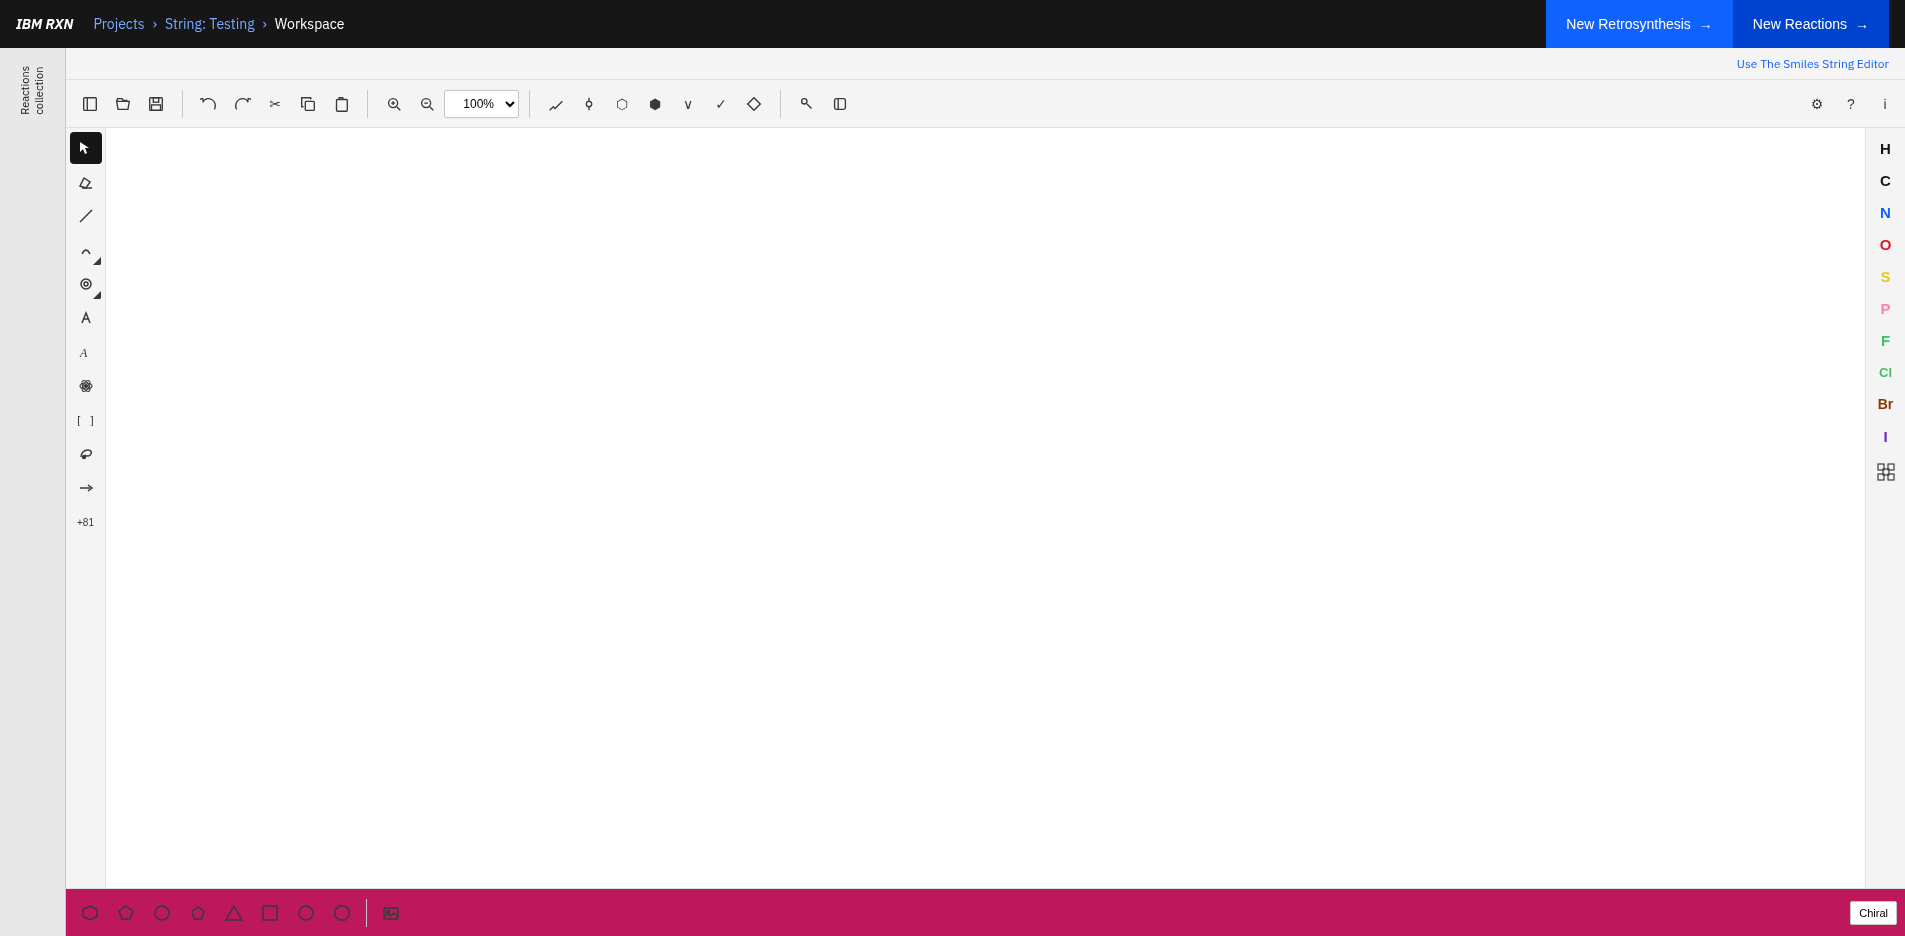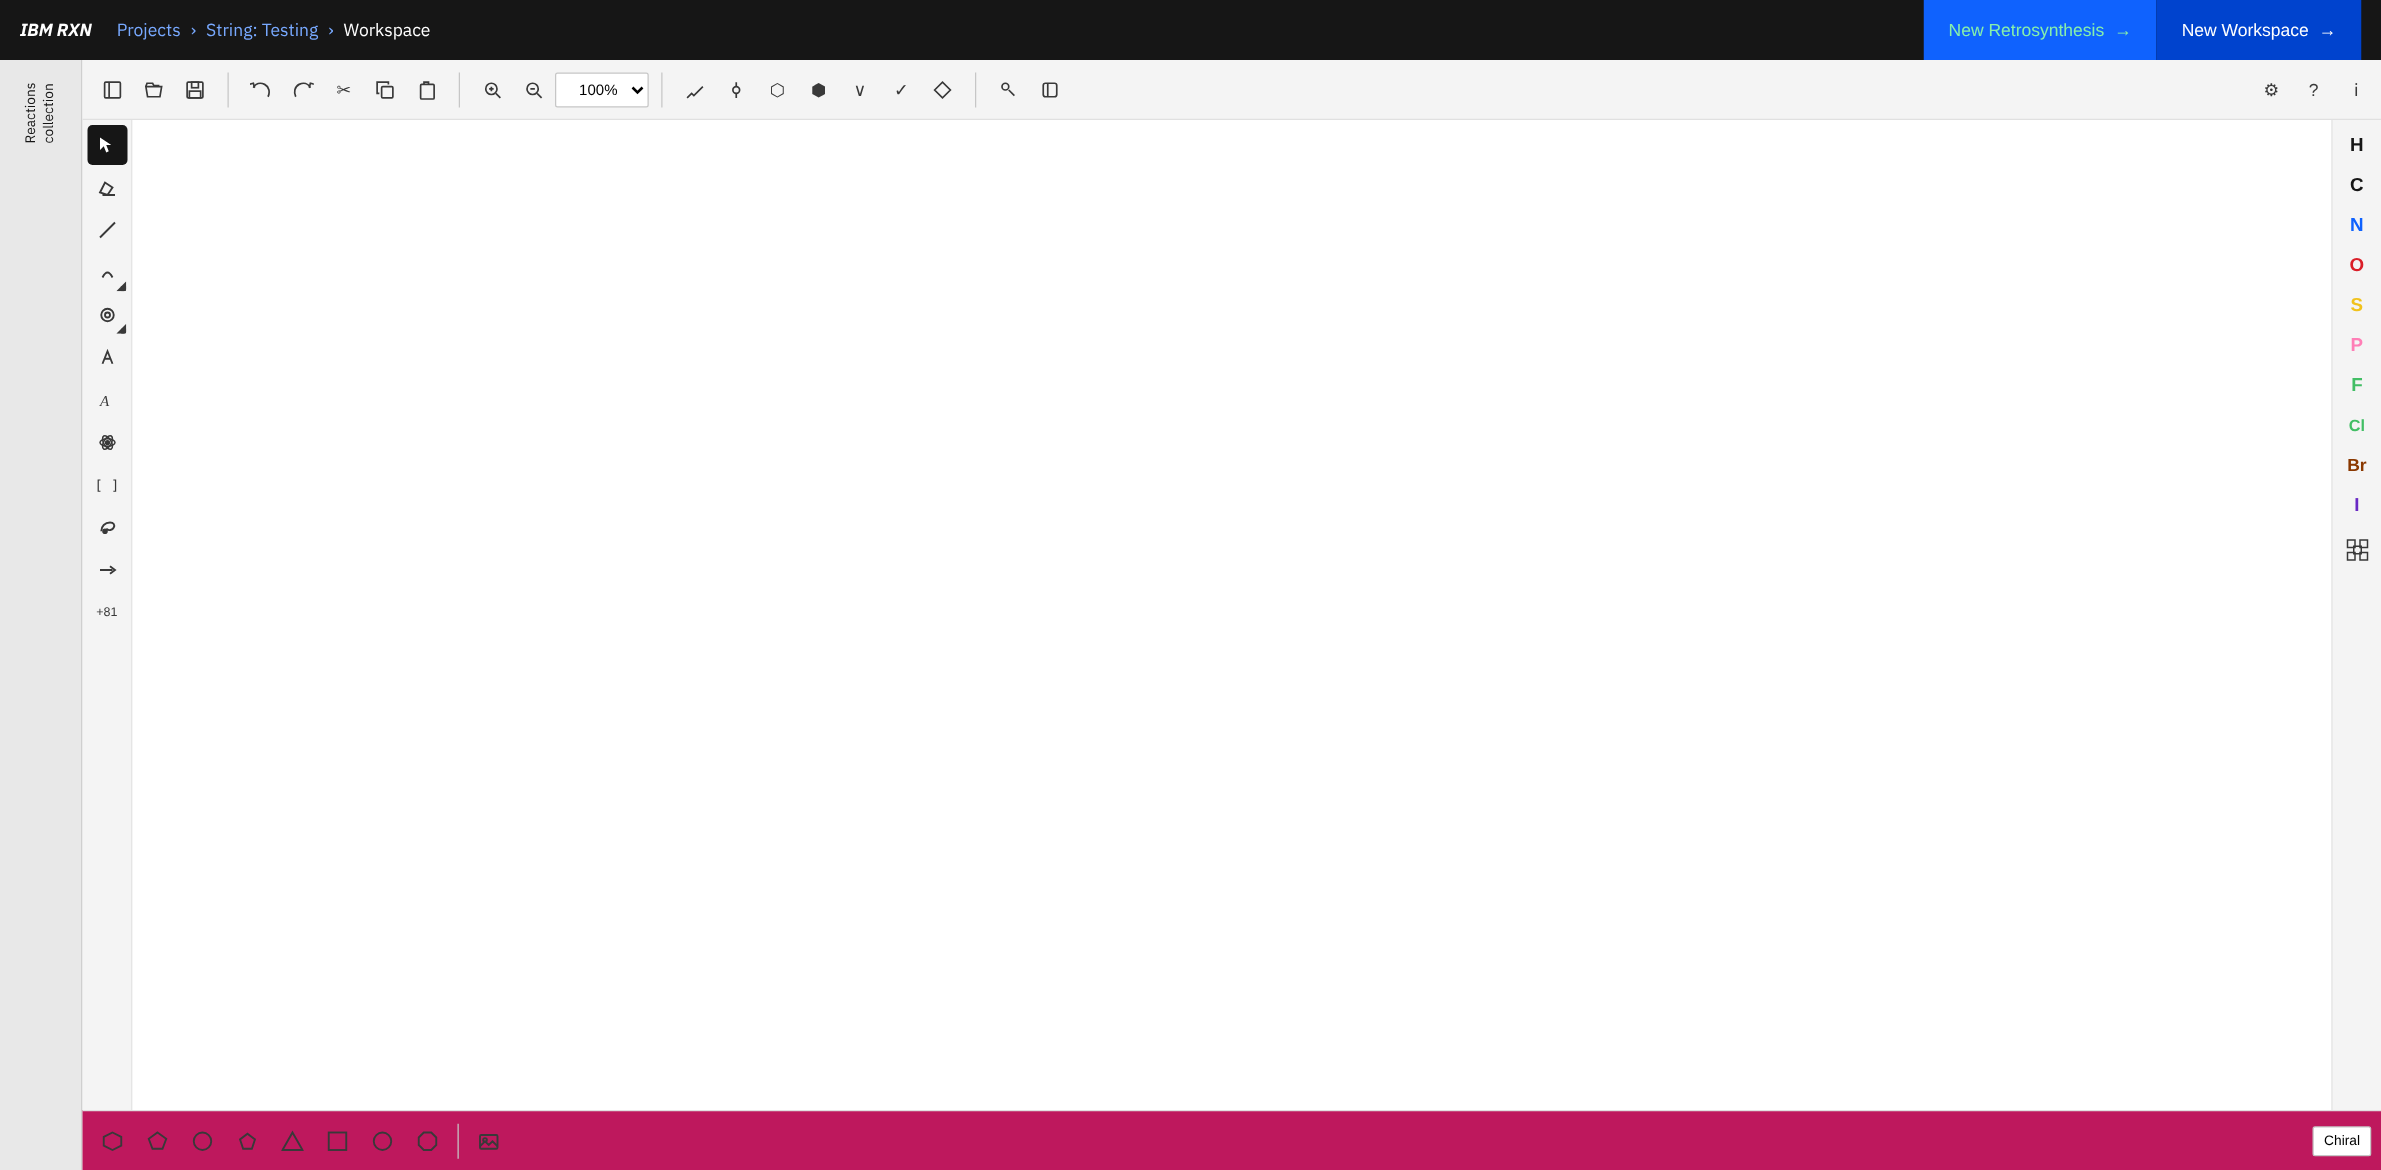--- a/index.html
+++ b/index.html
@@ -33,21 +33,21 @@
     }
     .top-nav-breadcrumb .sep { color: #78a9ff; }
     .top-nav-breadcrumb .current { color: white; }
     .top-nav-actions {
       display: flex;
       margin-left: auto;
       height: 100%;
     }
     .btn-retrosynthesis {
       background: #0f62fe;
-      color: #86efac;
+      color: #ffffff;
       border: none;
       padding: 0 20px;
       font-size: 14px;
       cursor: pointer;
       display: flex;
       align-items: center;
       gap: 8px;
       height: 48px;
     }
     .btn-reaction {
@@ -330,37 +330,40 @@
     <a style="color:#78a9ff;text-decoration:none;cursor:pointer;">String: Testing</a>
     <span class="sep">›</span>
     <span class="current">Workspace</span>
   </nav>
   <div class="top-nav-actions">
     <button class="btn-retrosynthesis">
       <span>New Retrosynthesis</span>
       <span>→</span>
     </button>
     <button class="btn-reaction">
-      <span>New Workspace</span>
+      <span>New Reactions</span>
       <span>→</span>
     </button>
   </div>
 </div>
 
 <div class="main-layout">
 
   <div class="reactions-sidebar">
     <div class="reactions-label">
       <span>Reactions</span><br>
       <span>collection</span>
     </div>
   </div>
 
   <div class="editor-container">
 
+    <div class="smiles-bar">
+      <a class="smiles-link">Use The Smiles String Editor</a>
+    </div>
 
     <div class="toolbar">
       <div class="toolbar-group">
         <button class="toolbar-btn" title="Expand">
           <svg class="icon-svg" viewBox="0 0 20 20" fill="none" stroke="currentColor" stroke-width="1.5">
               <rect x="3" y="3" width="14" height="14" rx="1"></rect>
               <line x1="7" y1="3" x2="7" y2="17"></line>
             </svg>
         </button>
         <button class="toolbar-btn" title="Open">

